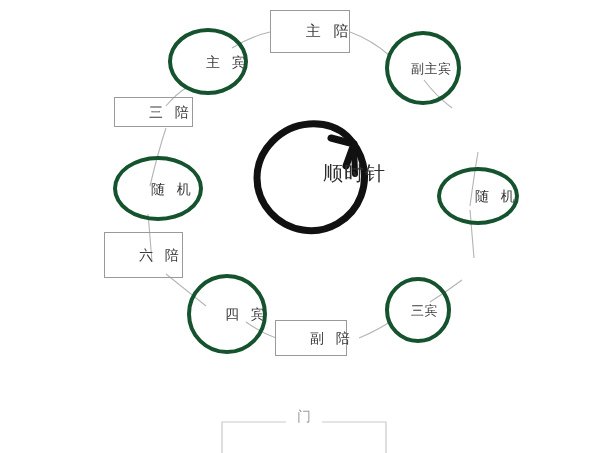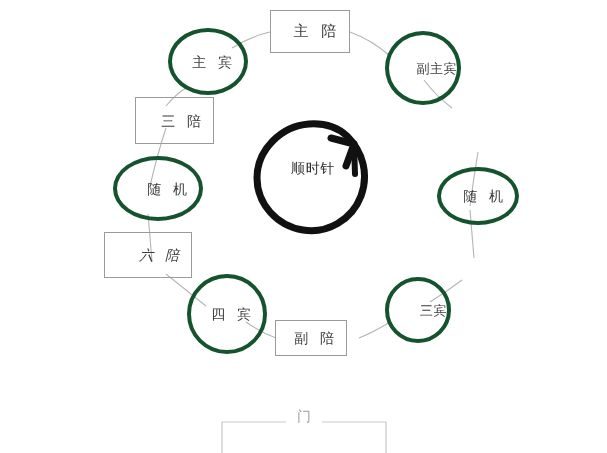--- a/index.html
+++ b/index.html
@@ -20,27 +20,28 @@
   #edges {
     position: absolute;
     left: 0; top: 0;
     width: 607px;
     height: 453px;
   }
   .node {
     position: absolute;
     display: flex;
     align-items: center;
-    justify-content: flex-end;
+    justify-content: flex-start;
     box-sizing: border-box;
     color: #3a3a3a;
     letter-spacing: 0.12em;
     white-space: nowrap;
     z-index: 3;
     background: transparent;
+    padding-left: 22px;
   }
   .node.box {
     border: 1px solid #9a9a9a;
   }
   .node.circle {
     border: 4px solid #14532d;
     border-radius: 50%;
   }
   .node-label {
     display: block;
@@ -57,25 +58,25 @@
   #center-circle {
     position: absolute;
     left: 251px;
     top: 116px;
     width: 124px;
     height: 121px;
     z-index: 2;
   }
   #center-label {
     position: absolute;
-    left: 251px;
+    left: 262px;
     top: 160px;
     width: 124px;
-    text-align: center;
-    font-size: 14px;
+    text-align: right;
+    font-size: 20px;
     color: #2e2e2e;
     letter-spacing: 0.05em;
     z-index: 4;
   }
   
   #door-group {
     position: absolute;
     left: 0;
     top: 396px;
     width: 607px;
@@ -140,34 +141,34 @@
   </div>
 
   <div class="node circle" style="left:168px; top:28px; width:80px; height:67px; font-size:14px;">
     <span class="node-label sp2">主宾</span>
   </div>
 
   <div class="node circle" style="left:385px; top:31px; width:76px; height:74px; font-size:13px;">
     <span class="node-label sp0">副主宾</span>
   </div>
 
-  <div class="node box" style="left:114px; top:97px; width:79px; height:47px; font-size:14px;margin-left:21px;">
+  <div class="node box" style="left:114px; top:97px; width:79px; height:30px; font-size:14px;">
     <span class="node-label sp2">三陪</span>
   </div>
 
 
   <div class="node circle" style="left:113px; top:156px; width:90px; height:65px; font-size:14px;">
     <span class="node-label sp2">随机</span>
   </div>
 
   <div class="node circle" style="left:437px; top:167px; width:82px; height:58px; font-size:14px;">
     <span class="node-label sp2">随机</span>
   </div>
 
-  <div class="node box" style="left:104px; top:232px; width:88px; height:46px; font-size:14px;font-style:italic;">
+  <div class="node box" style="left:104px; top:232px; width:79px; height:46px; font-size:14px;">
     <span class="node-label sp2">六陪</span>
   </div>
 
 
   <div class="node circle" style="left:385px; top:277px; width:66px; height:66px; font-size:13px;">
     <span class="node-label sp0">三宾</span>
   </div>
 
   <div class="node circle" style="left:187px; top:274px; width:80px; height:80px; font-size:14px;">
     <span class="node-label sp2">四宾</span>

